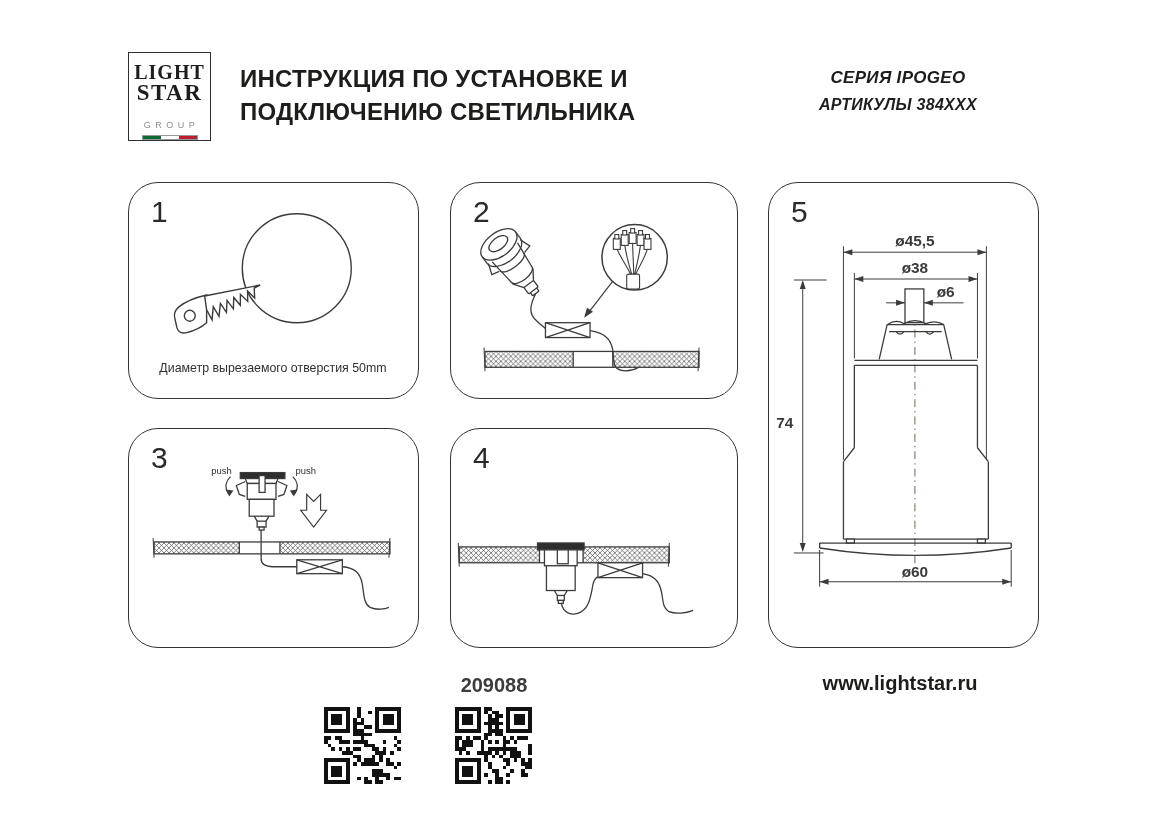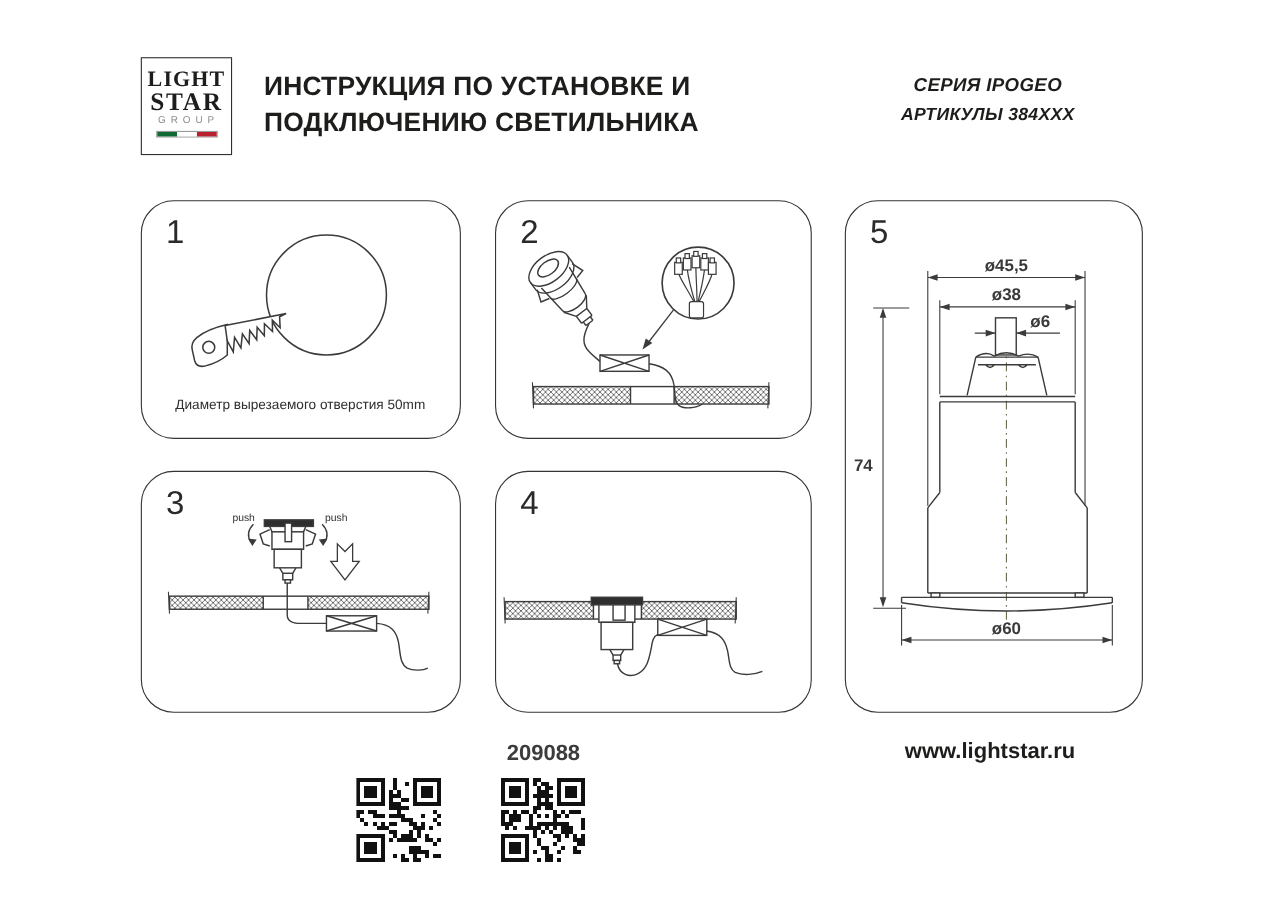--- a/index.html
+++ b/index.html
@@ -3,21 +3,21 @@
 <meta charset="utf-8">
 <style>
   html,body{margin:0;padding:0;background:#fff;}
   .page{position:relative;width:1169px;height:826px;background:#fff;overflow:hidden;
         font-family:"Liberation Sans",sans-serif;color:#1d1d1b;}
   
   .logo{position:absolute;left:128px;top:52px;width:83px;height:89px;border:1.5px solid #2f2f2f;
         box-sizing:border-box;display:flex;flex-direction:column;align-items:center;justify-content:flex-start;}
   .logo .w1{font-family:"Liberation Serif",serif;font-weight:700;font-size:20px;letter-spacing:1px;margin-top:9px;line-height:20px;}
   .logo .w2{font-family:"Liberation Serif",serif;font-weight:700;font-size:23px;letter-spacing:1.5px;line-height:22px;}
-  .logo .w3{font-size:9px;letter-spacing:4.5px;color:#8c8c8c;margin-top:0;margin-left:4px;line-height:10px;}
+  .logo .w3{font-size:9px;letter-spacing:4.5px;color:#8c8c8c;margin-top:16px;margin-left:4px;line-height:10px;}
   .flag{width:54px;height:4px;margin-top:5px;display:flex;border:0.5px solid #9a9a9a;}
   .flag i{flex:1;}
   .flag .g{background:#0f6b35;}.flag .w{background:#ffffff;}.flag .r{background:#b91f2e;}
   .title{position:absolute;left:240px;top:62px;font-size:24px;font-weight:700;line-height:33px;color:#1d1d1b;letter-spacing:0.2px;}
   .head-right{position:absolute;left:777px;top:68px;width:242px;text-align:center;font-style:italic;}
   .head-right .series{font-size:17px;font-weight:700;letter-spacing:0.3px;}
   .head-right .articles{font-size:16px;font-weight:700;margin-top:8px;letter-spacing:0.3px;}
   
   .panel{position:absolute;border:1.4px solid #343434;border-radius:30px;box-sizing:border-box;background:#fff;}
   .p1{left:128px;top:182px;width:291px;height:217px;}

